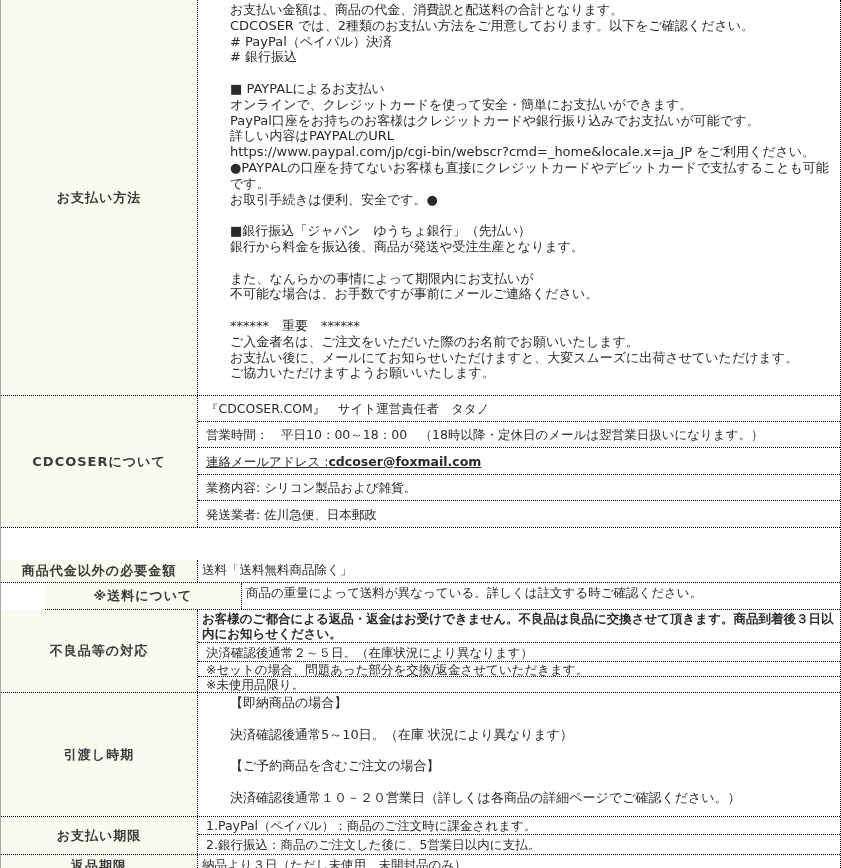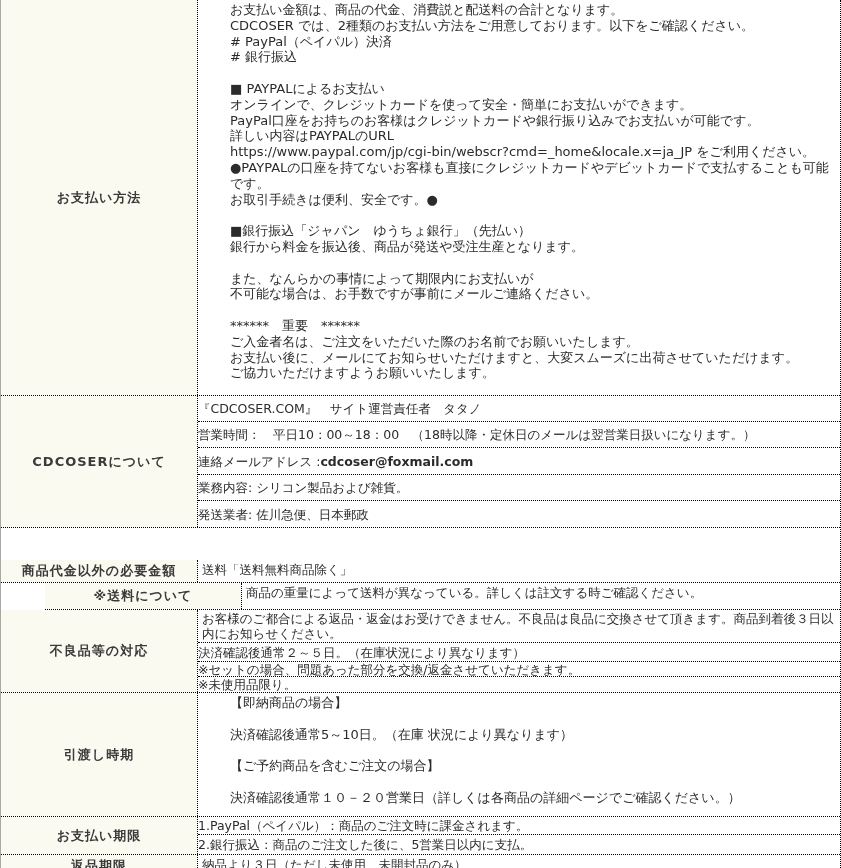--- a/index.html
+++ b/index.html
@@ -2,34 +2,34 @@
 <html><head>
 <meta charset="utf-8">
 <style>
   html,body{margin:0;padding:0;background:#ffffff;}
   body{width:841px;height:868px;font-family:"DejaVu Sans","Liberation Sans",sans-serif;color:#2b2b2b;}
   .table{width:841px;height:868px;box-sizing:border-box;border-left:1px solid #a8a8a8;border-right:1px dotted #000;background:#fff;overflow:hidden;}
   .row{display:flex;box-sizing:border-box;border-bottom:1px dotted #000;width:100%;}
   .label{flex:0 0 197px;width:197px;box-sizing:border-box;background:#fafaf0;border-right:1px dotted #000;display:flex;align-items:center;justify-content:center;text-align:left;font-weight:bold;font-size:13px;letter-spacing:1px;color:#3a3a3a;}
   .content{flex:1;min-width:0;box-sizing:border-box;display:flex;flex-direction:column;}
   .lines{white-space:pre-wrap;font-size:13px;line-height:15.8px;padding:2px 4px 0 4px;word-break:break-all;margin-left:28px;}
-  .subrow{box-sizing:border-box;border-bottom:1px dotted #000;display:flex;align-items:center;padding:0 0;font-size:12.5px;line-height:15px;}
+  .subrow{box-sizing:border-box;border-bottom:1px dotted #000;display:flex;align-items:center;padding:0 8px;font-size:12.5px;line-height:15px;}
   .subrow:last-child{border-bottom:none;}
-  .subrow.block{display:block;align-items:initial;padding:1px 4px 0 4px;}
+  .subrow.block{display:block;align-items:initial;padding:1px 4px 0 4px;font-weight:bold;}
   .celltext{font-size:12.5px;padding:2px 4px;line-height:15px;}
   .r1{height:396px;}
   .r2{height:132px;}
   .r3{height:23px;margin-top:32px;}
   .r4{height:27px;margin-left:44px;}
   .r5{height:83px;}
   .r6{height:124px;}
   .r7{height:38px;}
   .r8{height:22px;}
   .r9{height:17px;border-bottom:none;flex-direction:column;}
-  .h26{height:26px;} .h27{height:27px;} .h33{height:33px;} .h19{height:19px;} .h15{height:15px;} .h18{height:18px;}
+  .h26{height:26px;} .h27{height:27px;text-decoration:underline;} .h33{height:33px;} .h19{height:19px;} .h15{height:15px;} .h18{height:18px;}
   .bold{font-weight:bold;}
   .bottom-bar{width:841px;height:4px;background:#404040;}
   .bottom-gap{width:841px;height:2px;background:#ffffff;}
 </style>
 </head>
 <body>
 
 <div class="table">
 
   <div class="row r1">

